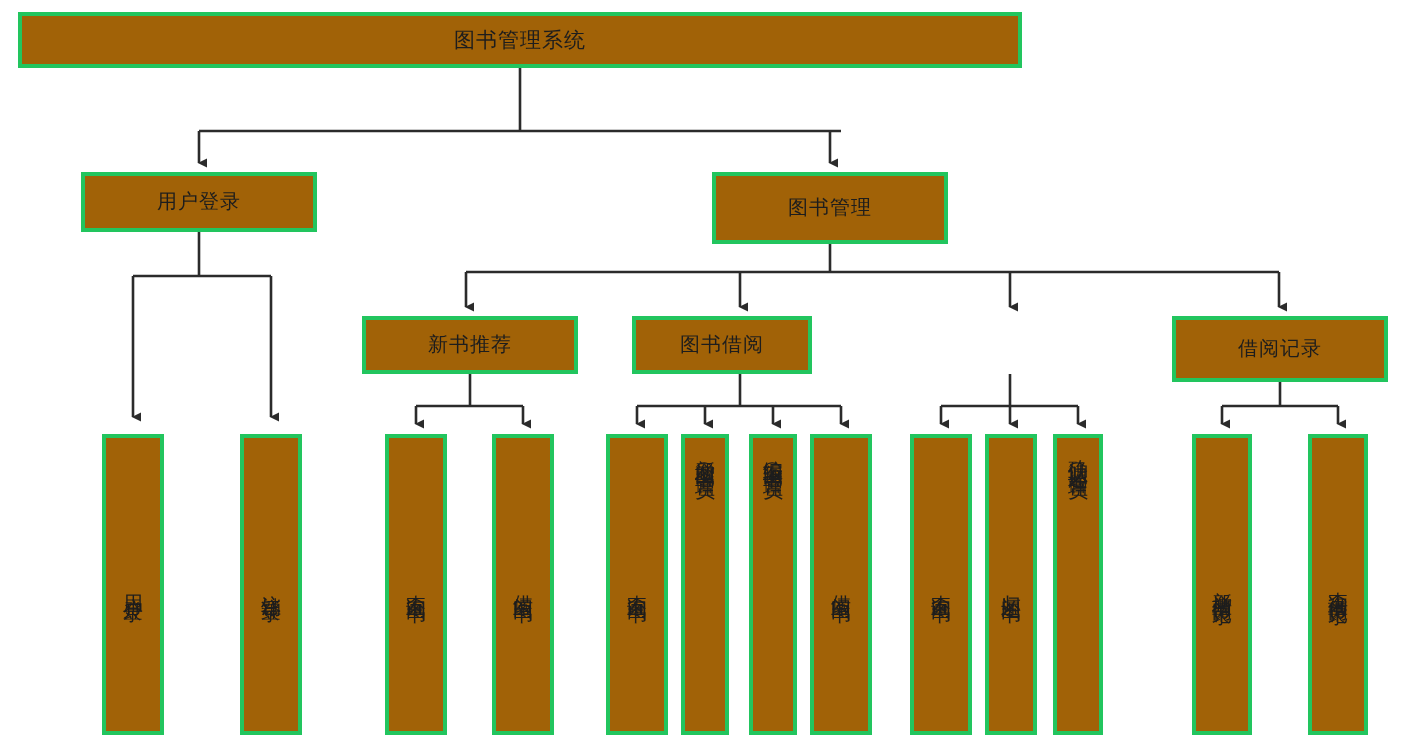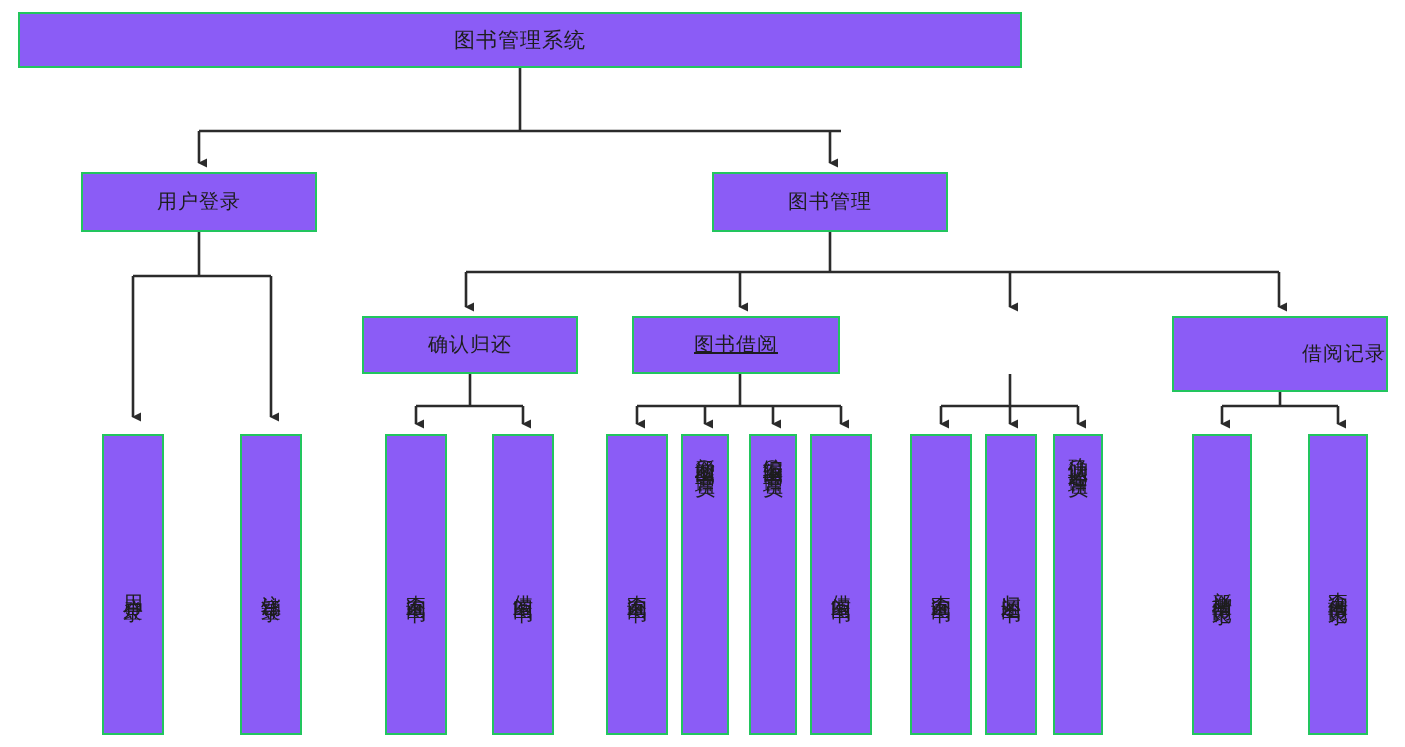--- a/index.html
+++ b/index.html
@@ -19,22 +19,22 @@
   #wires{
     position:absolute;
     left:0; top:0;
     width:1405px; height:747px;
     pointer-events:none;
   }
   
   .node{
     position:absolute;
     box-sizing:border-box;
-    background:#8b5cf6;
-    border:2px solid #22c55e;
+    background:#a16207;
+    border:4px solid #22c55e;
     display:flex;
     align-items:center;
     justify-content:center;
     text-align:center;
     color:#1d1d1d;
   }
   .node .lbl{
     display:block;
     line-height:1.18;
     letter-spacing:1px;
@@ -128,34 +128,34 @@
   </svg>
 
   <div class="node lvl-root" style="left:18px;  top:12px;  width:1004px; height:56px;">
     <span class="lbl">图书管理系统</span>
   </div>
 
   <div class="node lvl-mid" style="left:81px;  top:172px; width:236px; height:60px;">
     <span class="lbl">用户登录</span>
   </div>
 
-  <div class="node lvl-mid" style="left:712px; top:172px; width:236px; height:60px;">
+  <div class="node lvl-mid" style="left:712px; top:172px; width:236px; height:72px;">
     <span class="lbl">图书管理</span>
   </div>
 
   <div class="node lvl-mid" style="left:362px;  top:316px; width:216px; height:58px;">
-    <span class="lbl">确认归还</span>
-  </div>
-
-  <div class="node lvl-mid" style="left:632px;  top:316px; width:208px; height:58px;text-decoration:underline;">
+    <span class="lbl">新书推荐</span>
+  </div>
+
+  <div class="node lvl-mid" style="left:632px;  top:316px; width:180px; height:58px;">
     <span class="lbl">图书借阅</span>
   </div>
 
 
-  <div class="node lvl-mid" style="left:1172px; top:316px; width:216px; height:76px;justify-content:flex-end;">
+  <div class="node lvl-mid" style="left:1172px; top:316px; width:216px; height:66px;">
     <span class="lbl">借阅记录</span>
   </div>
 
   <div class="node leaf mid-anchor" style="left:102px; top:434px; width:62px; height:301px;">
     <span class="lbl">用户登录</span>
   </div>
 
   <div class="node leaf mid-anchor" style="left:240px; top:434px; width:62px; height:301px;">
     <span class="lbl">注销登录</span>
   </div>

